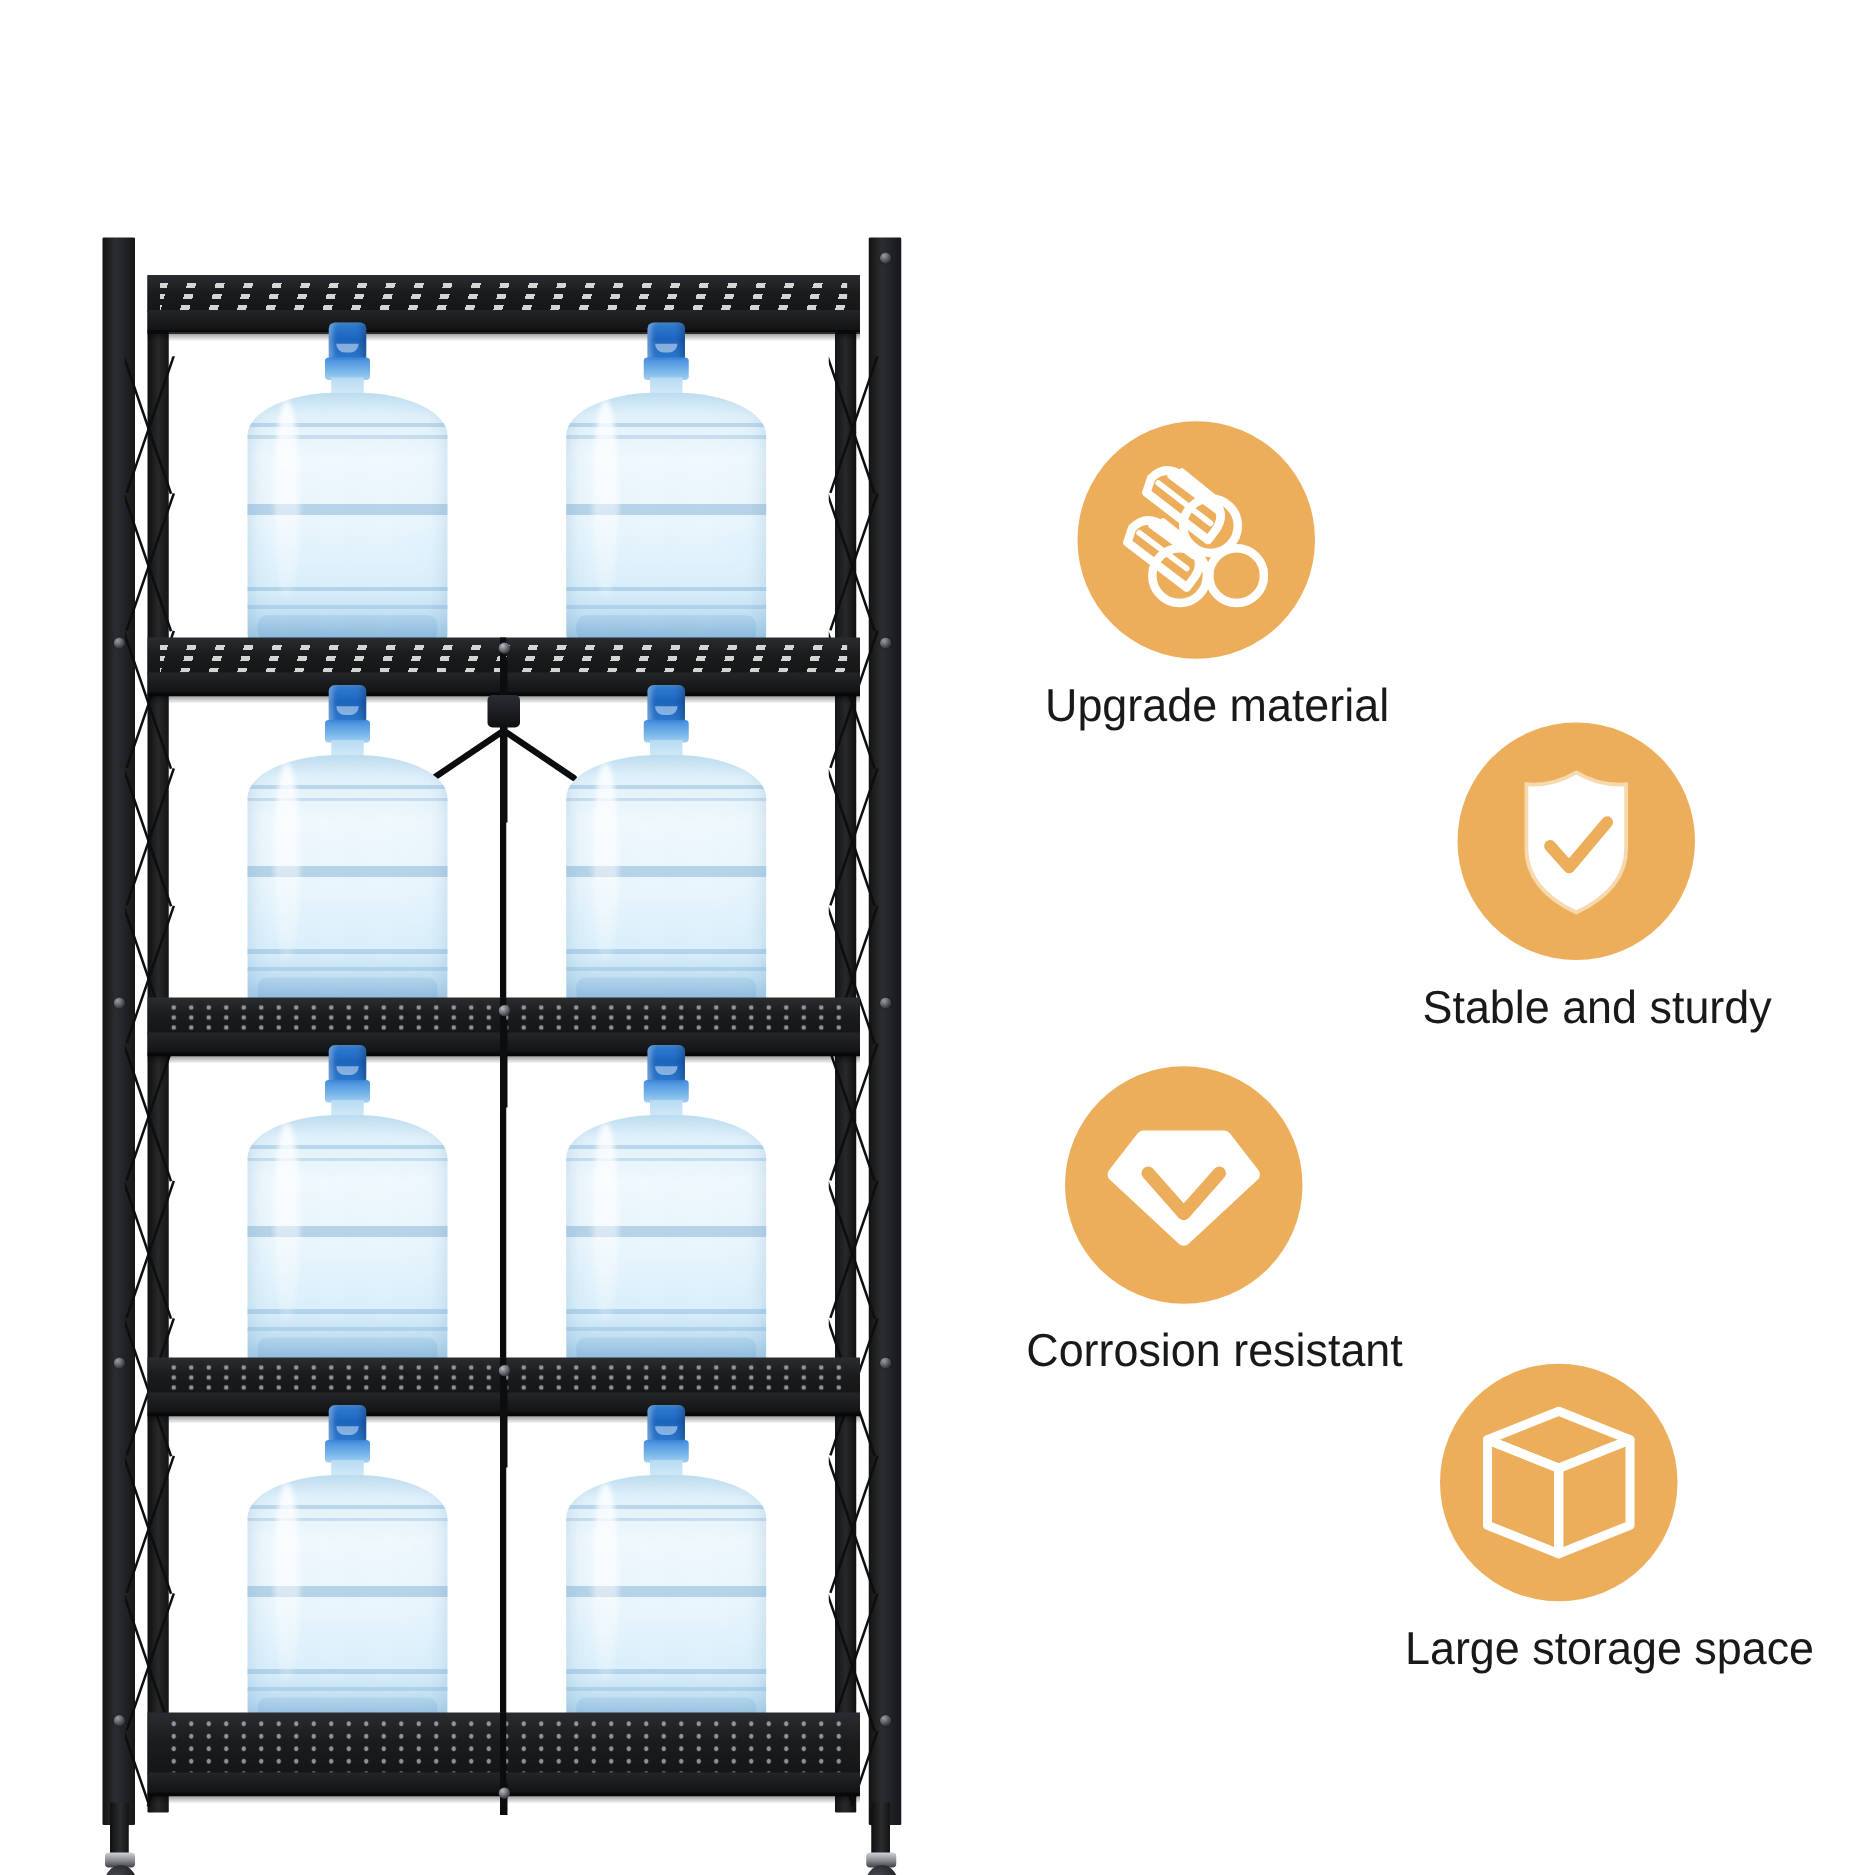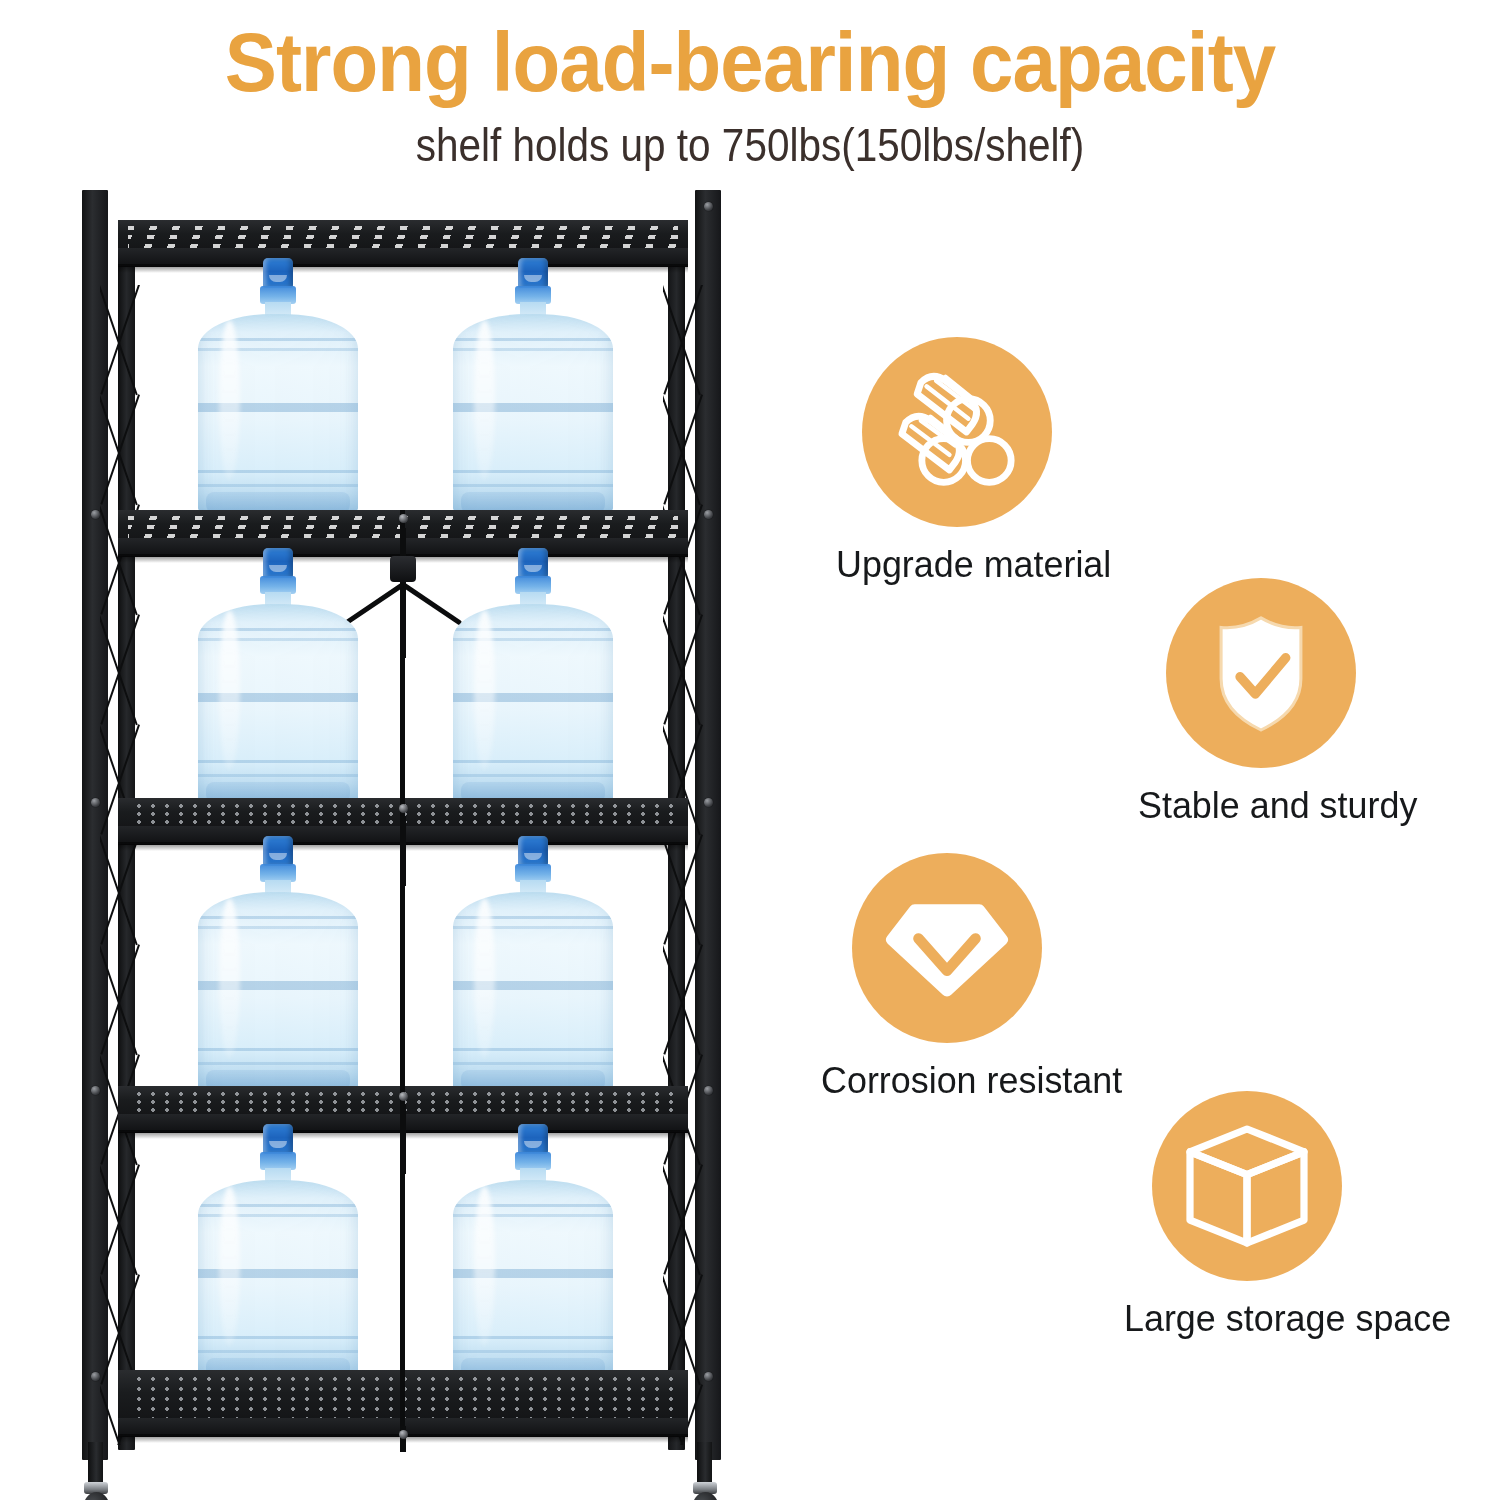--- a/index.html
+++ b/index.html
@@ -182,24 +182,20 @@
     position:absolute;white-space:nowrap;
     font-size:37px;line-height:44px;color:#17191b;
     transform:scaleX(0.97);transform-origin:left center;
   }
 </style>
 </head>
 <body>
 
 <div class="page">
 
-  <div class="header">
-    <div class="title">Strong load-bearing capacity</div>
-    <div class="subtitle">shelf holds up to 750lbs(150lbs/shelf)</div>
-  </div>
 
   <div class="shelf-unit">
 
     <div class="post left"></div>
     <div class="post right"></div>
     <div class="post left-inner"></div>
     <div class="post right-inner"></div>
 
     <div class="brace" style="left:30px;top:105px;width:40px;height:1160px;">
       <div class="w" style="left:0;top:0;width:116px;transform:rotate(71deg);"></div>

